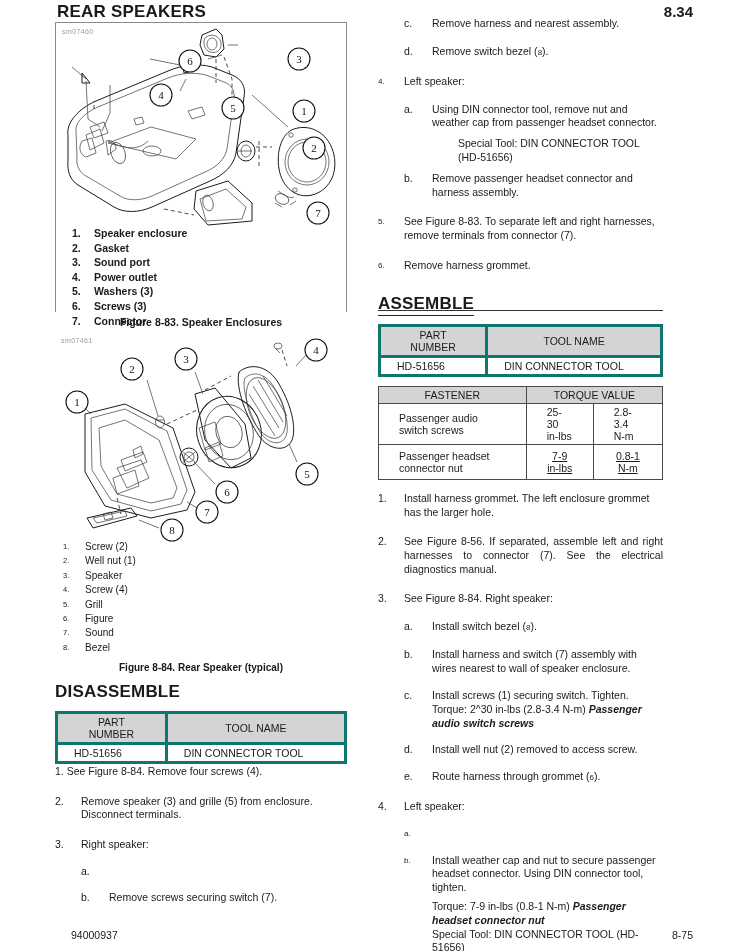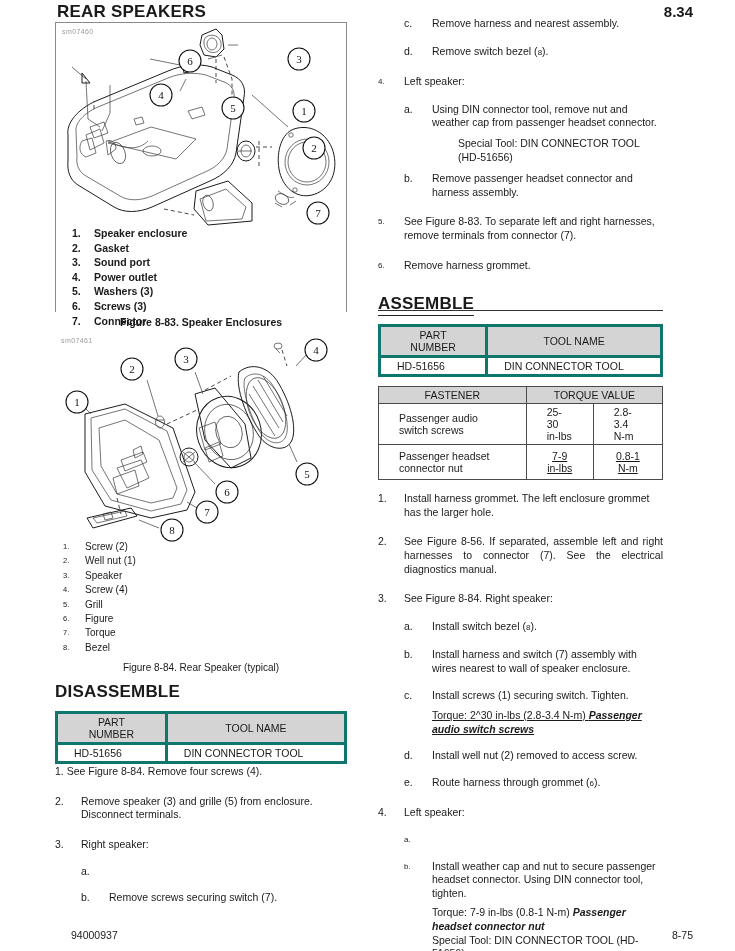--- a/index.html
+++ b/index.html
@@ -79,21 +79,21 @@
     letter-spacing: 0.4px;
     font-family: "Liberation Sans", sans-serif;
   }
   .fig-art { position: absolute; inset: 0; }
   .fig-caption {
     text-align: center;
     font-size: 10.5px;
     font-weight: bold;
     padding-top: 4px;
   }
-  .fig-caption.light { font-weight: normal; font-size: 10px; }
+  .fig-caption.light { font-weight: bold; font-size: 10px; }
 
   .legend {
     position: absolute;
     left: 8px;
     font-size: 10.5px;
     line-height: 14.6px;
   }
   .legend.bold { font-weight: bold; }
   .legend-row { display: flex; }
   .legend-num {
@@ -430,21 +430,21 @@
       <div class="legend-row">
         <span class="legend-num">5.</span>
         <span>Grill</span>
       </div>
       <div class="legend-row">
         <span class="legend-num">6.</span>
         <span>Figure</span>
       </div>
       <div class="legend-row">
         <span class="legend-num">7.</span>
-        <span>Torque</span>
+        <span>Sound</span>
       </div>
       <div class="legend-row">
         <span class="legend-num">8.</span>
         <span>Bezel</span>
       </div>
     </div>
 
     <div class="fig-caption light" style="margin-top:3px;">Figure 8-84. Rear Speaker (typical)</div>
 
     <h2 class="sec" style="margin-top:9px;">
@@ -595,21 +595,21 @@
 
     <div class="step sub" style="margin-top:14px;">
       <span class="marker">b.</span>
       <span class="body">Install harness and switch (7) assembly with wires nearest to wall of speaker enclosure.</span>
     </div>
 
     <div class="step sub" style="margin-top:14px;">
       <span class="marker">c.</span>
       <span class="body">
         <span>Install screws (1) securing switch. Tighten.</span>
-        <div style="margin-top:6px;text-decoration:underline;"><span>Torque: 2^30 in-lbs (2.8-3.4 N-m) </span><span class="bolditalic">Passenger audio switch screws</span></div>
+        <div style=""><span>Torque: 2^30 in-lbs (2.8-3.4 N-m) </span><span class="bolditalic">Passenger audio switch screws</span></div>
       </span>
     </div>
 
     <div class="step sub" style="margin-top:13px;">
       <span class="marker">d.</span>
       <span class="body">Install well nut (2) removed to access screw.</span>
     </div>
 
     <div class="step sub" style="margin-top:13px;">
       <span class="marker">e.</span>

